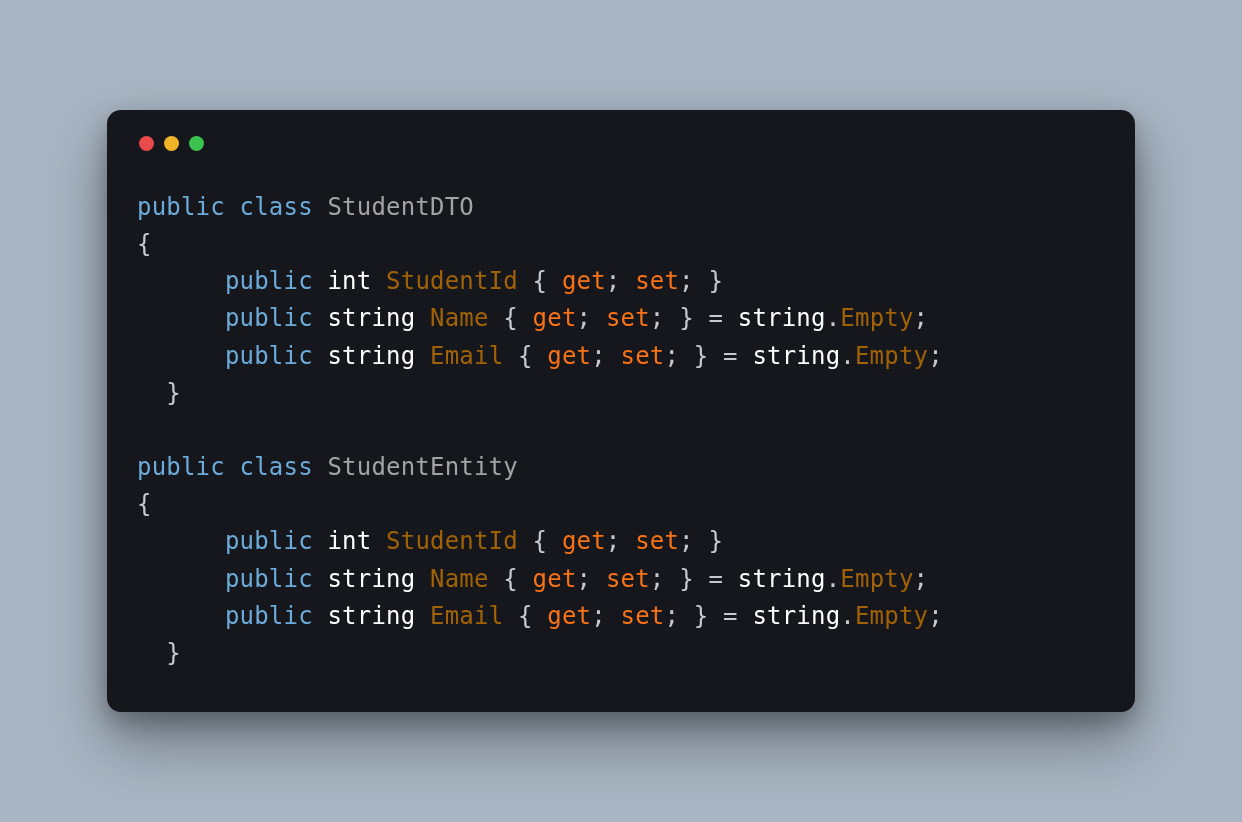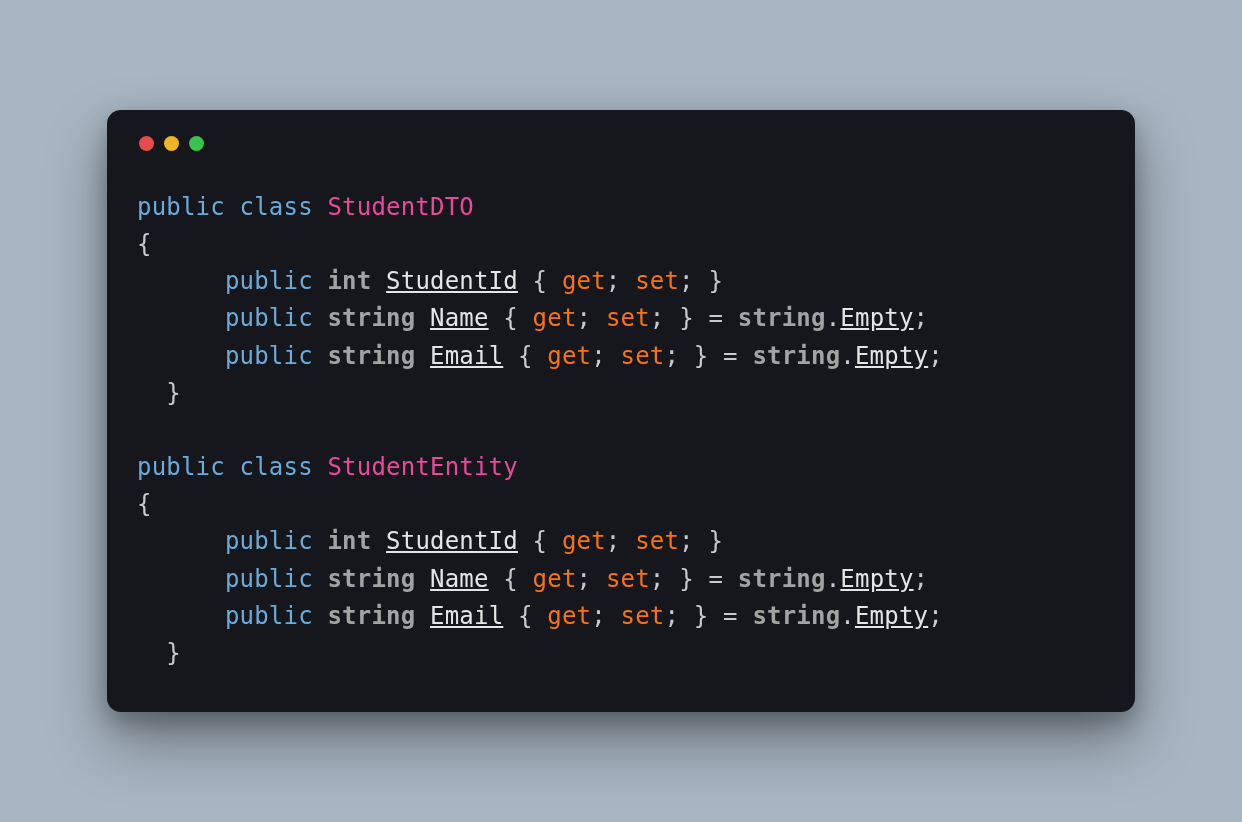--- a/index.html
+++ b/index.html
@@ -38,23 +38,23 @@
     .dot.yellow { background: #f0b429; }
     .dot.green { background: #3bc24f; }
     pre.code {
       font-family: inherit;
       font-size: 24px;
       line-height: 1.55;
       white-space: pre;
       letter-spacing: 0.2px;
     }
     .kw { color: #6cabd9; }
-    .type { color: #a3a3a3; font-weight: bold; }
-    .classname { color: #ec4899; }
-    .propname { color: #e5e5e5; text-decoration: underline; }
+    .type { color: #ffffff; }
+    .classname { color: #a3a3a3; }
+    .propname { color: #a16207; }
     .acc { color: #f97316; }
     .punct { color: #c8c9ce; }
   </style>
 </head>
 <body>
 
 <div class="window">
   <div class="traffic">
     <div class="dot red"></div>
     <div class="dot yellow"></div>

